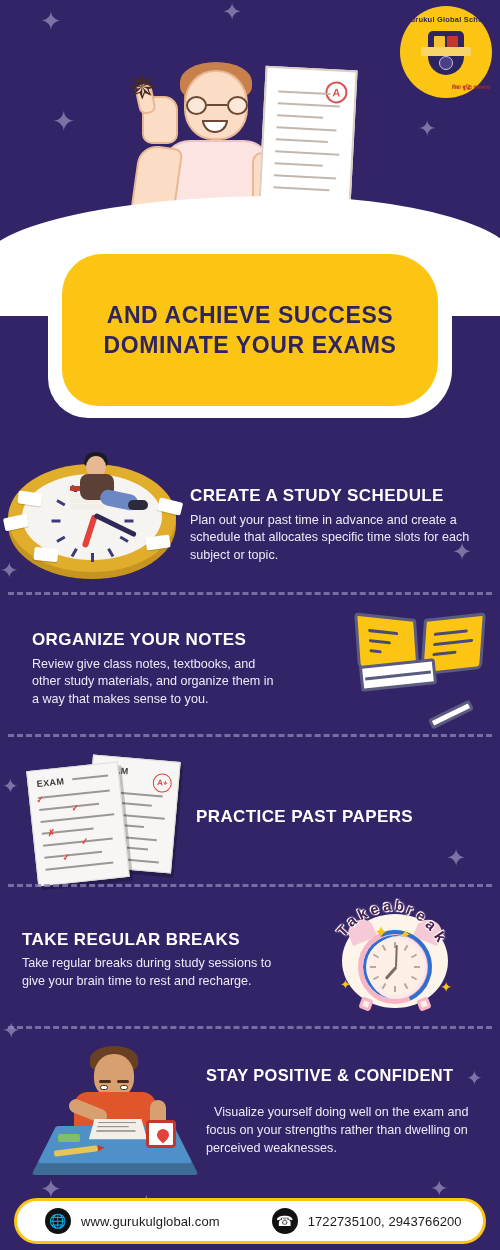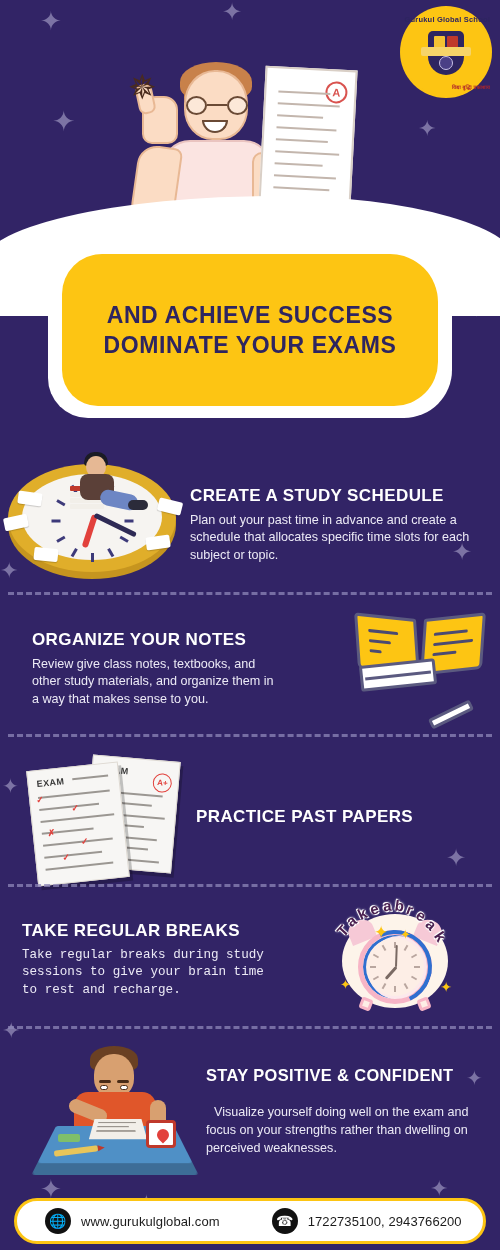--- a/index.html
+++ b/index.html
@@ -516,21 +516,21 @@
     <div class="tip-body" style="padding-right:18px;padding-top:6px;">
       <div class="tip-title" style="font-size:17px;">PRACTICE PAST PAPERS</div>
     </div>
   </div>
 
   <div class="divider" style="top:884px;"></div>
 
   <div class="tip" style="top:896px;height:124px;">
     <div class="tip-body" style="padding-left:22px;padding-top:6px;padding-right:10px;">
       <div class="tip-title" style="font-size:17px;">TAKE REGULAR BREAKS</div>
-      <div class="tip-desc" style="max-width:262px;font-family:Liberation Mono, monospace;">Take regular breaks during study sessions to give your brain time to rest and recharge.</div>
+      <div class="tip-desc" style="max-width:262px;">Take regular breaks during study sessions to give your brain time to rest and recharge.</div>
     </div>
     <div class="tip-art" style="width:176px;height:124px;">
       <div class="breakart">
         <div class="burst"></div>
         <div class="ac-bell l"></div>
         <div class="ac-bell r"></div>
         <div class="ac-foot l"></div>
         <div class="ac-foot r"></div>
         <div class="ac-body"></div>
         <div class="ac-ring-blue"></div>

